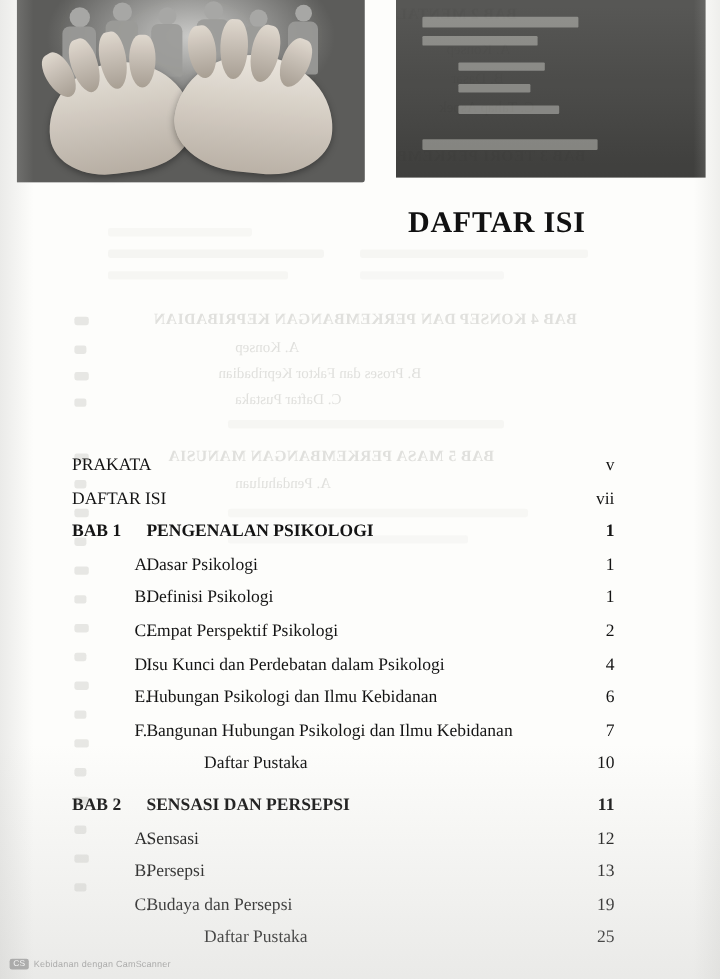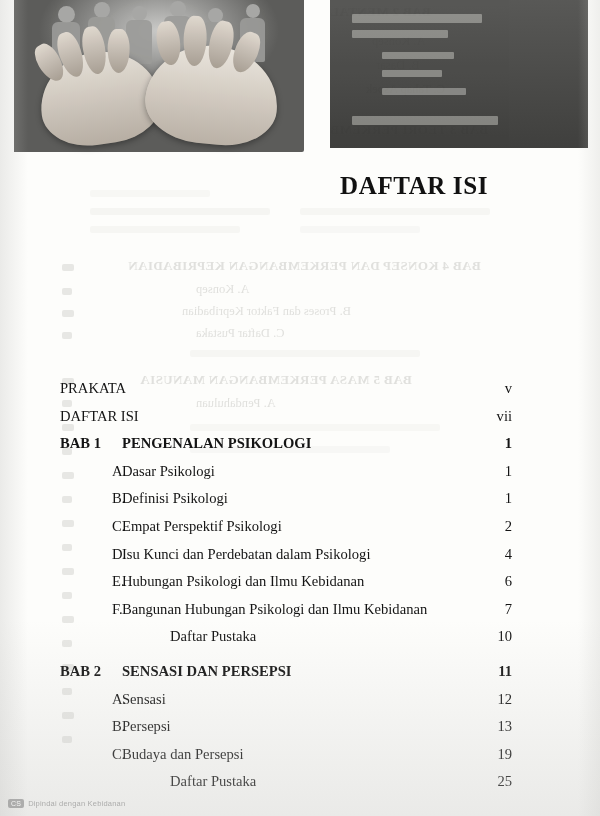--- a/index.html
+++ b/index.html
@@ -372,16 +372,16 @@
       <div class="txt">Daftar Pustaka</div>
       <div class="pg">25</div>
     </div>
 
   </div>
 
   <div class="page-shade"></div>
 
   <div class="watermark">
     <span class="cs-badge">CS</span>
-    <span class="cs-text">Dipindai dengan Kebidanan</span>
+    <span class="cs-text">Kebidanan dengan CamScanner</span>
   </div>
 
 </div>
 
 </body></html>

